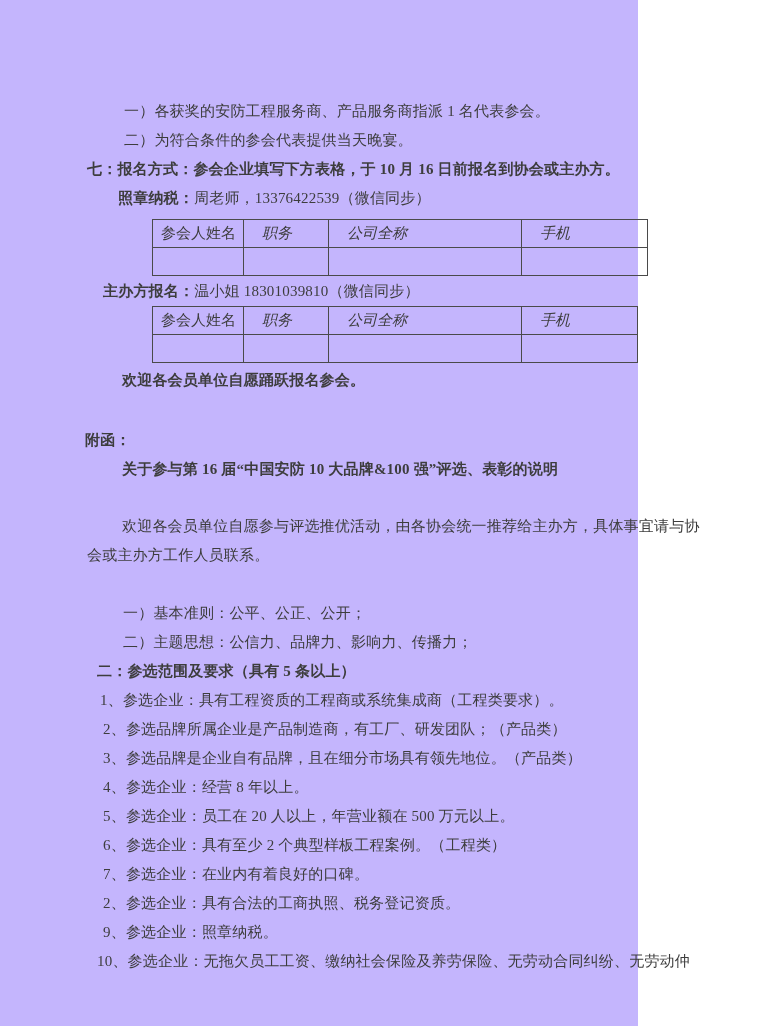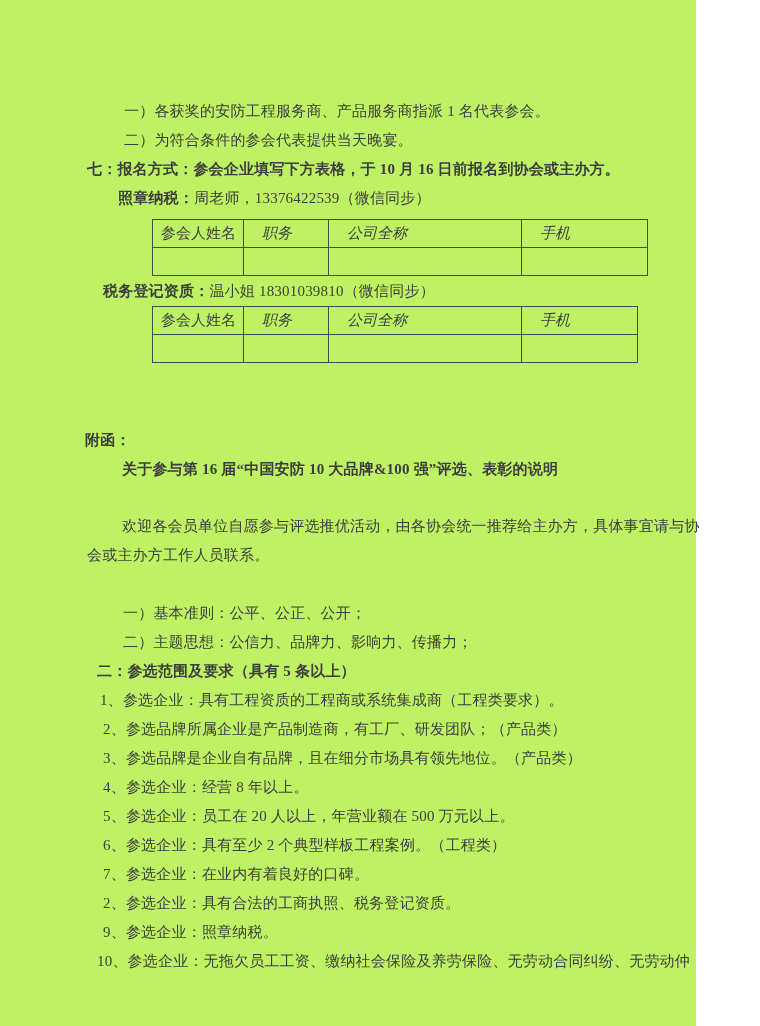--- a/index.html
+++ b/index.html
@@ -4,21 +4,21 @@
 <style>
   html, body { margin: 0; padding: 0; }
   body {
     width: 760px; height: 1026px;
     background: #ffffff;
     font-family: "Liberation Serif", "DejaVu Serif", serif;
     color: #3d3d3d;
     position: relative;
     overflow: hidden;
   }
-  .page { position: relative; width: 696px; height: 1026px; background: #bef264; }
+  .page { position: relative; width: 638px; height: 1026px; background: #c4b5fd; }
   .line {
     position: absolute;
     font-size: 15px;
     line-height: 20px;
     white-space: nowrap;
     letter-spacing: 0.2px;
   }
   .bold { font-weight: 700; }
   .label-bold { font-weight: 700; }
   table.reg {
@@ -72,21 +72,21 @@
     <tr>
       <td></td>
       <td></td>
       <td></td>
       <td></td>
     </tr>
   </tbody>
     </table>
 
   <div class="line" style="left:103px; top:281px;">
-    <span class="label-bold">税务登记资质：</span><span>温小姐 18301039810（微信同步）</span>
+    <span class="label-bold">主办方报名：</span><span>温小姐 18301039810（微信同步）</span>
   </div>
 
   <table class="reg t2">
     <colgroup>
         <col class="w1">
         <col class="w2">
         <col class="w3">
         <col>
       </colgroup>
     <tbody>
@@ -98,20 +98,21 @@
     </tr>
     <tr>
       <td></td>
       <td></td>
       <td></td>
       <td></td>
     </tr>
   </tbody>
     </table>
 
+  <div class="line bold" style="left:122px; top:370px;">欢迎各会员单位自愿踊跃报名参会。</div>
 
   <div class="line bold" style="left:85px; top:430px;">附函：</div>
   <div class="line bold" style="left:122px; top:459px;">关于参与第 16 届“中国安防 10 大品牌&amp;100 强”评选、表彰的说明</div>
 
   <div class="line" style="left:122px; top:516px;">欢迎各会员单位自愿参与评选推优活动，由各协会统一推荐给主办方，具体事宜请与协</div>
   <div class="line" style="left:87px; top:545px;">会或主办方工作人员联系。</div>
 
   <div class="line" style="left:123px; top:603px;">一）基本准则：公平、公正、公开；</div>
   <div class="line" style="left:123px; top:632px;">二）主题思想：公信力、品牌力、影响力、传播力；</div>
 

